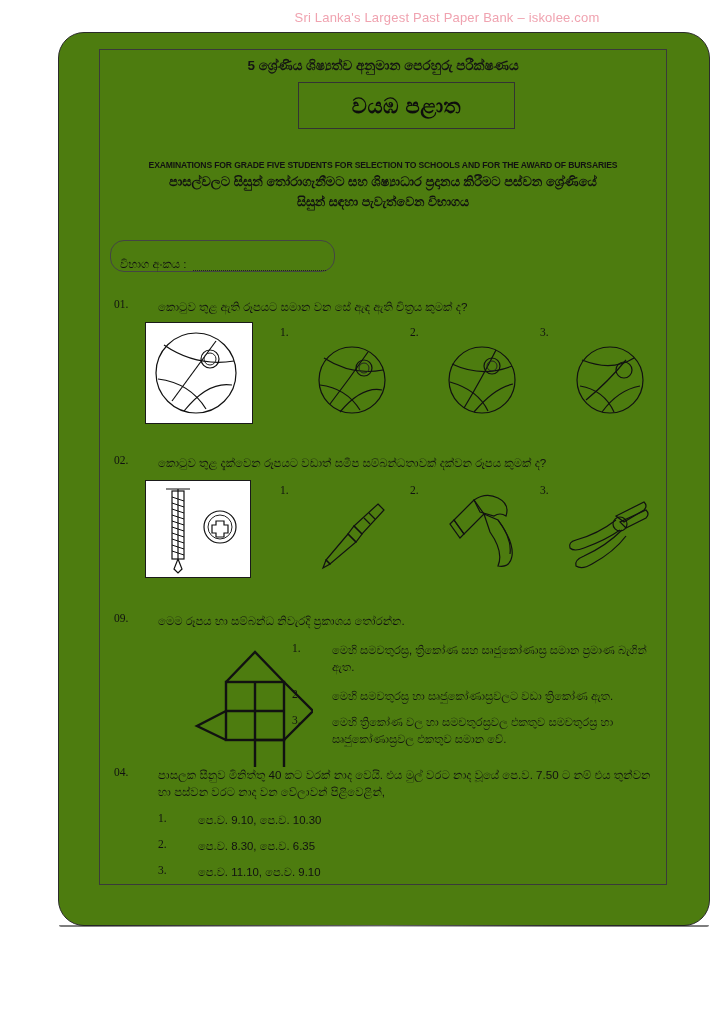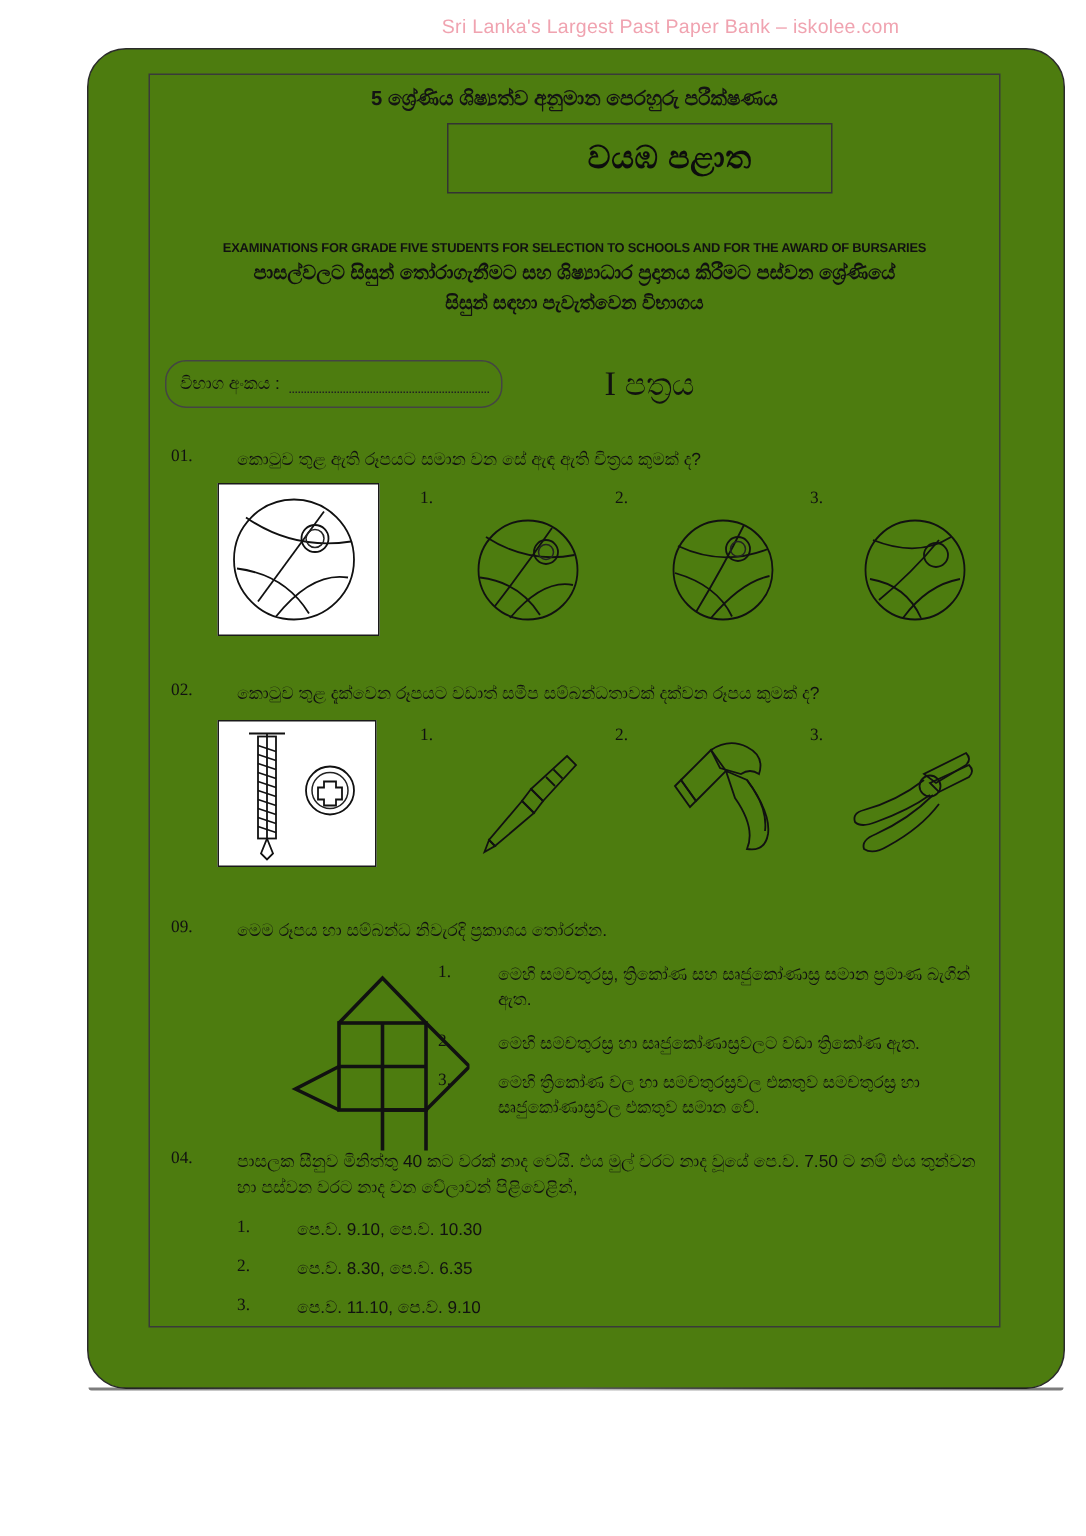--- a/index.html
+++ b/index.html
@@ -36,38 +36,38 @@
     font-size:13.5px;font-weight:bold;color:#141414;
   }
   .box-21{
     position:absolute;left:25px;top:36px;width:93px;height:37px;
     border:1.3px solid #555;display:flex;align-items:center;justify-content:center;
     font-size:17px;color:#111;
   }
   .box-prov{
     position:absolute;left:198px;top:32px;width:215px;height:45px;
     border:1.4px solid #333;display:flex;align-items:center;justify-content:center;
-    font-size:21px;font-weight:bold;color:#0d0d0d;letter-spacing:.5px;padding-left:40px;
+    font-size:21px;font-weight:bold;color:#0d0d0d;letter-spacing:.5px;
   }
   .eng-line{
     position:absolute;left:0;width:566px;top:110px;text-align:center;
     font-size:8.6px;font-weight:bold;letter-spacing:-0.15px;color:#111;
   }
   .si-line1{
     position:absolute;left:0;width:566px;top:124px;text-align:center;
     font-size:13px;font-weight:bold;color:#111;
   }
   .si-line2{
     position:absolute;left:0;width:566px;top:145px;text-align:center;
     font-size:12.6px;font-weight:bold;color:#111;
   }
   
   .idx-box{
     position:absolute;left:10px;top:190px;width:225px;height:32px;
-    border:1.2px solid #444;border-radius:14px;display:flex;align-items:center;
+    border:1.2px solid #444;border-radius:14px;display:flex;align-items:flex-end;
     padding-left:9px;box-sizing:border-box;font-size:11.5px;color:#111;
   }
   .idx-dots{flex:1;border-bottom:1.3px dotted #222;margin-left:6px;margin-right:8px;height:10px;}
   .paper-no{
     position:absolute;left:258px;top:190px;width:150px;text-align:center;
     font-size:21px;color:#111;line-height:32px;
   }
   .paper-no .roman{font-family:"Liberation Serif", serif;font-size:23px;}
   .time-box{
     position:absolute;left:440px;top:190px;width:106px;height:32px;
@@ -95,24 +95,20 @@
 
     <div class="hdr-title">5 ශ්‍රේණිය ශිෂ්‍යත්ව අනුමාන පෙරහුරු පරීක්ෂණය</div>
     <div class="box-prov">වයඹ පළාත</div>
     <div class="eng-line">EXAMINATIONS FOR GRADE FIVE STUDENTS FOR SELECTION TO SCHOOLS AND FOR THE AWARD OF BURSARIES</div>
     <div class="si-line1">පාසල්වලට සිසුන් තෝරාගැනීමට සහ ශිෂ්‍යාධාර ප්‍රදානය කිරීමට පස්වන ශ්‍රේණියේ</div>
     <div class="si-line2">සිසුන් සඳහා පැවැත්වෙන විභාගය</div>
 
     <div class="idx-box">
       <span>විභාග අංකය :</span>
       <span class="idx-dots"></span>
-    </div>
-    <div class="paper-no">
-      <span class="roman">I</span>
-      <span>පත්‍රය</span>
     </div>
 
     <div class="q-num" style="top:248px">01.</div>
     <div class="q-text" style="top:248px">කොටුව තුළ ඇති රූපයට සමාන වන සේ ඇඳ ඇති චිත්‍රය කුමක් ද?</div>
 
     <div class="figbox" style="left:45px;top:272px;width:106px;height:100px;">
       <svg width="104" height="98" viewBox="0 0 104 98">
         <circle class="ink" cx="50" cy="50" r="40"></circle>
         <path class="ink" d="M18 22 Q50 44 88 38"></path>
         <path class="ink" d="M26 78 Q48 48 70 18"></path>

